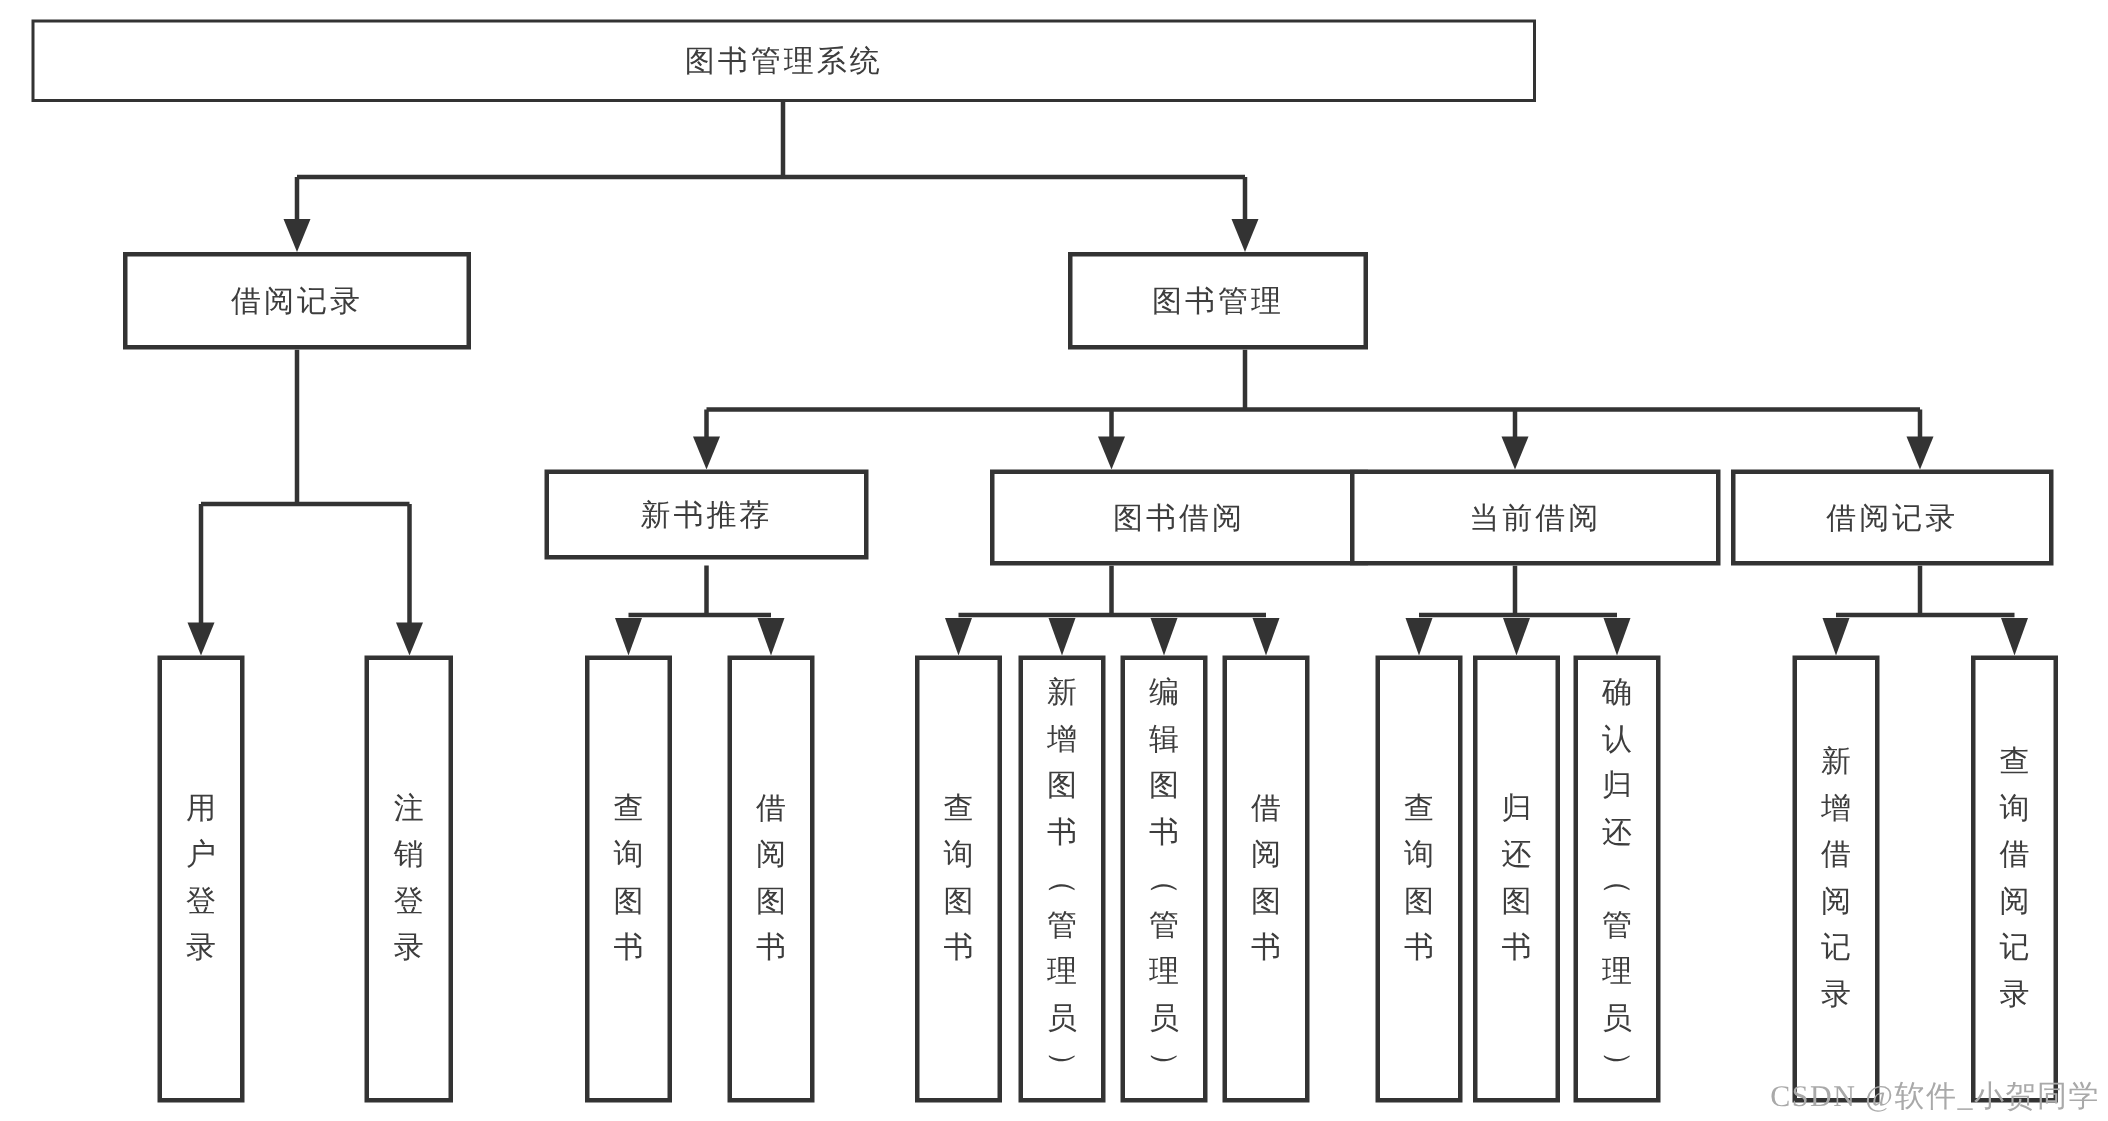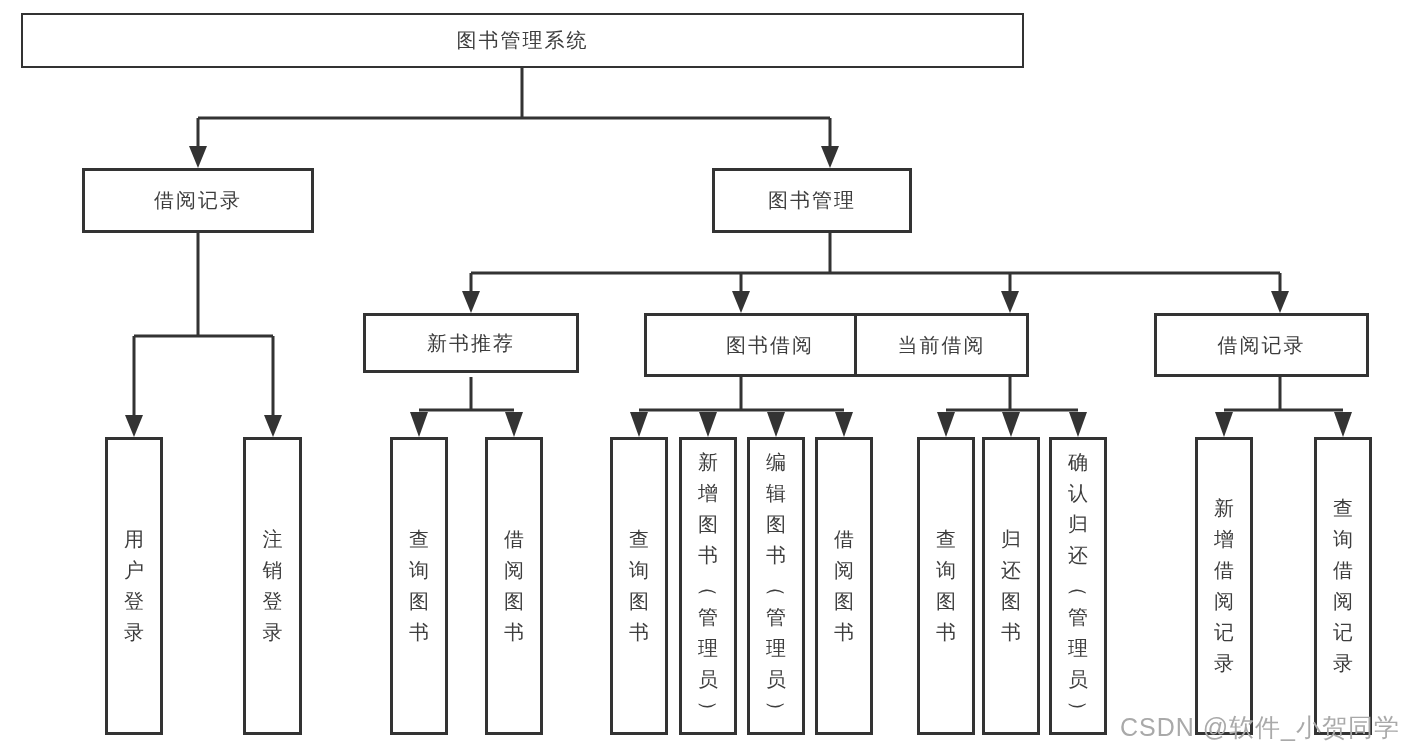--- a/index.html
+++ b/index.html
@@ -14,22 +14,22 @@
     position:absolute;background:#ffffff;border:3px solid var(--line,#333333);
     box-sizing:border-box;display:flex;align-items:center;justify-content:center;
     z-index:1;color:var(--text,#3d3d3d);
   }
   .box.root{border-width:2px;}
   .hlabel{font-size:20px;letter-spacing:2px;white-space:nowrap;text-align:right;}
   .vlabel{display:flex;flex-direction:column;align-items:center;justify-content:center;width:100%;height:100%;}
   .vlabel .ch{height:31px;line-height:31px;font-size:20px;text-align:center;}
   .vlabel .ch.rot{transform:rotate(90deg);}
   .watermark{
-    position:absolute;right:5px;bottom:3px;font-size:25px;letter-spacing:1px;
-    color:var(--wm,#a9a9a9);z-index:2;white-space:nowrap;
+    position:absolute;right:5px;bottom:3px;font-size:20px;letter-spacing:1px;
+    color:var(--wm,#a9a9a9);z-index:2;white-space:nowrap;font-family:Liberation Serif, serif;
   }
 </style>
 </head>
 <body>
 
 <div class="canvas">
 
   <svg class="wires" viewBox="0 0 1405 747">
     <path d="M522 68 V118 M198 118 H830 M198 118 V150 M830 118 V150"></path>
     <path d="M830 233 V273 M471 273 H1280 M471 273 V297 M741 273 V297 M1010 273 V297 M1280 273 V297"></path>
@@ -66,24 +66,24 @@
   <div class="box" style="left:82px;top:168px;width:232px;height:65px">
     <span class="hlabel">借阅记录</span>
   </div>
   <div class="box" style="left:712px;top:168px;width:200px;height:65px">
     <span class="hlabel">图书管理</span>
   </div>
 
   <div class="box" style="left:363px;top:313px;width:216px;height:60px">
     <span class="hlabel">新书推荐</span>
   </div>
-  <div class="box" style="left:644px;top:313px;width:252px;height:64px">
+  <div class="box" style="left:660px;top:313px;width:252px;height:64px">
     <span class="hlabel">图书借阅</span>
   </div>
-  <div class="box" style="left:854px;top:313px;width:175px;height:64px">
+  <div class="box" style="left:900px;top:313px;width:247px;height:64px">
     <span class="hlabel">当前借阅</span>
   </div>
   <div class="box" style="left:1154px;top:313px;width:215px;height:64px">
     <span class="hlabel">借阅记录</span>
   </div>
 
   <div class="box" style="left:105px;top:437px;width:58px;height:298px">
     <div class="vlabel">
         <div class="ch">用</div>
         <div class="ch">户</div>

